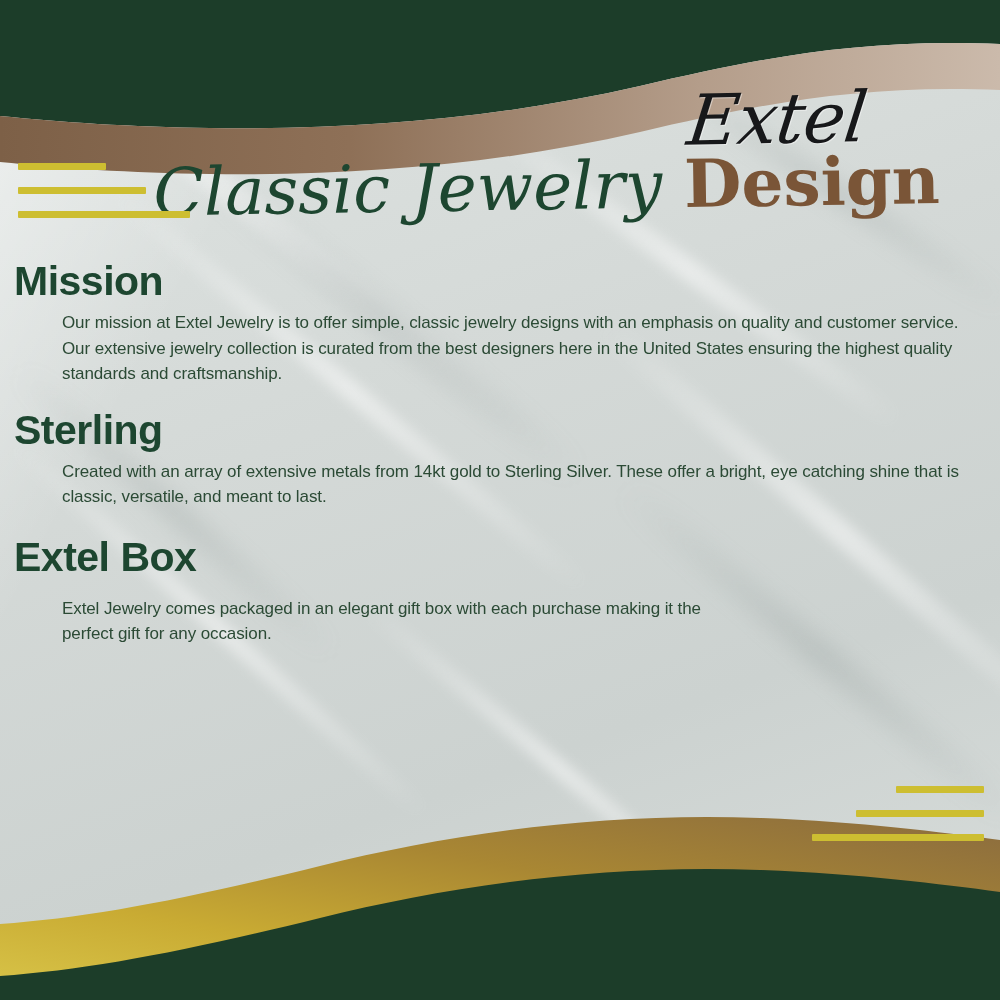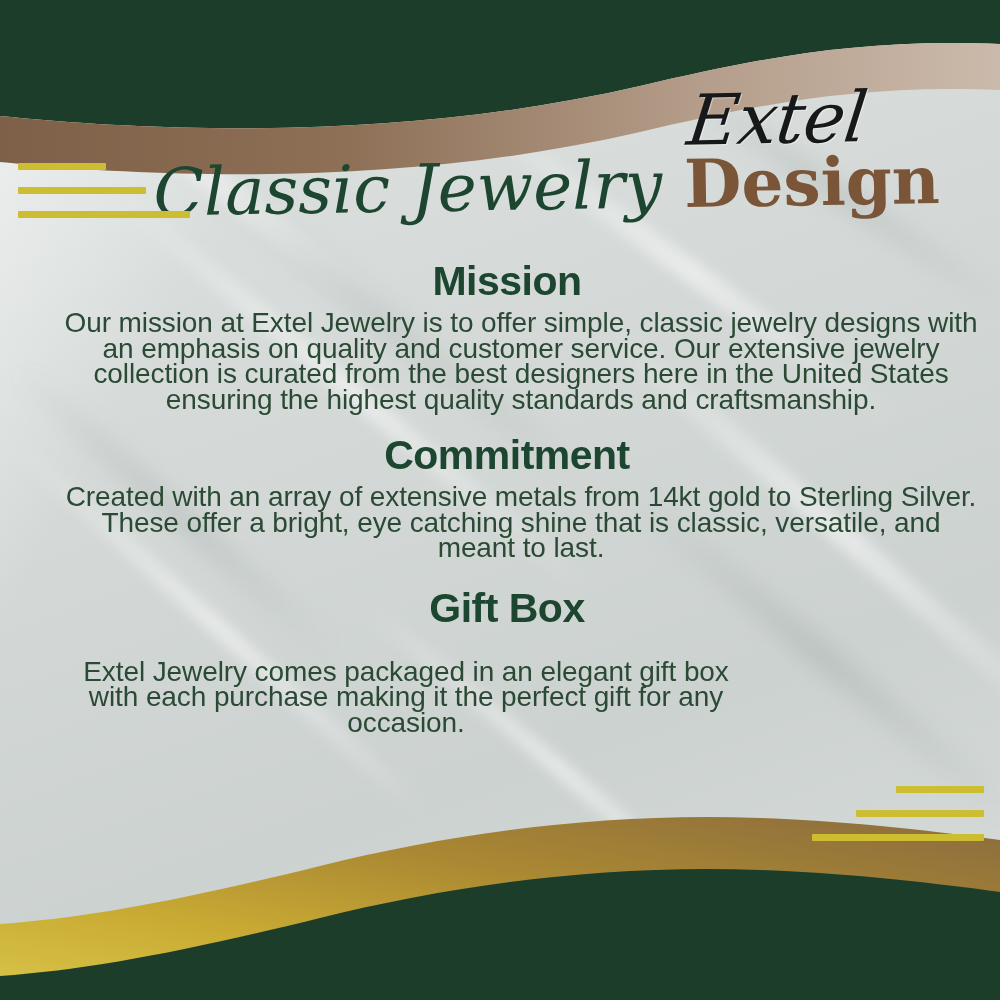--- a/index.html
+++ b/index.html
@@ -131,34 +131,34 @@
   #lines-bottomright .l2 { width: 128px; margin-left: 44px; }
   #lines-bottomright .l3 { width: 172px; margin-left: 0px; }
 
   
   #content {
     position: absolute;
     left: 0;
     top: 256px;
     width: 1000px;
   }
-  .section { margin-bottom: 18px; text-align: center; }
+  .section { margin-bottom: 18px; }
   .sec-heading {
     font-family: "Liberation Sans", sans-serif;
     font-weight: 700;
     font-size: 41px;
     line-height: 50px;
     color: #1d4630;
     margin: 0 0 4px 14px;
     letter-spacing: -0.5px;
   }
   .sec-body {
     font-family: "Liberation Sans", sans-serif;
     font-weight: 500;
-    font-size: 28px;
+    font-size: 17px;
     line-height: 25.5px;
     color: #2b4a35;
     margin: 0 20px 0 62px;
     letter-spacing: -0.1px;
   }
   .sec-body p { margin: 0; }
 </style>
 </head>
 <body>
 
@@ -227,29 +227,29 @@
   <div id="content">
 
     <div class="section">
       <h2 class="sec-heading">Mission</h2>
       <div class="sec-body">
         <p>Our mission at Extel Jewelry is to offer simple, classic jewelry designs with an emphasis on quality and customer service. Our extensive jewelry collection is curated from the best designers here in the United States ensuring the highest quality standards and craftsmanship.</p>
       </div>
     </div>
 
     <div class="section">
-      <h2 class="sec-heading">Commitment</h2>
+      <h2 class="sec-heading">Sterling</h2>
       <div class="sec-body">
         <p>Created with an array of extensive metals from 14kt gold to Sterling Silver. These offer a bright, eye catching shine that is classic, versatile, and meant to last.</p>
       </div>
     </div>
 
 
     <div class="section" style="margin-top:22px;">
-      <h2 class="sec-heading">Gift Box</h2>
-      <div class="sec-body" style="margin-right:250px; margin-top:26px;">
+      <h2 class="sec-heading">Extel Box</h2>
+      <div class="sec-body" style="margin-right:250px; margin-top:14px;">
         <p>Extel Jewelry comes packaged in an elegant gift box with each purchase making it the perfect gift for any occasion.</p>
       </div>
     </div>
 
   </div>
 
 </div>
 
 </body></html>

